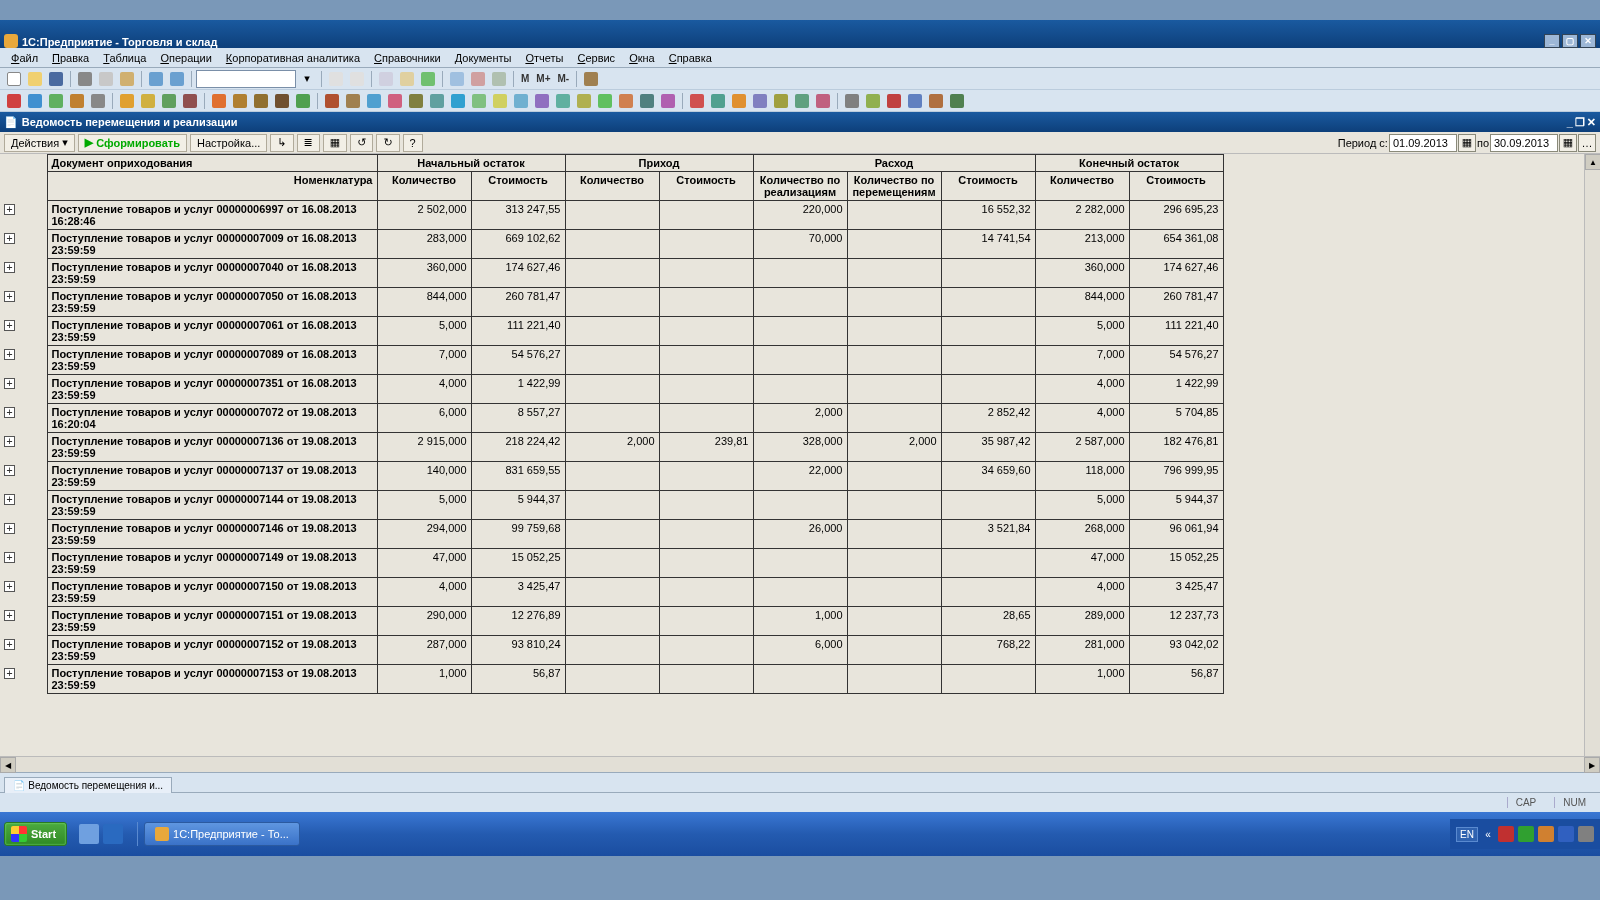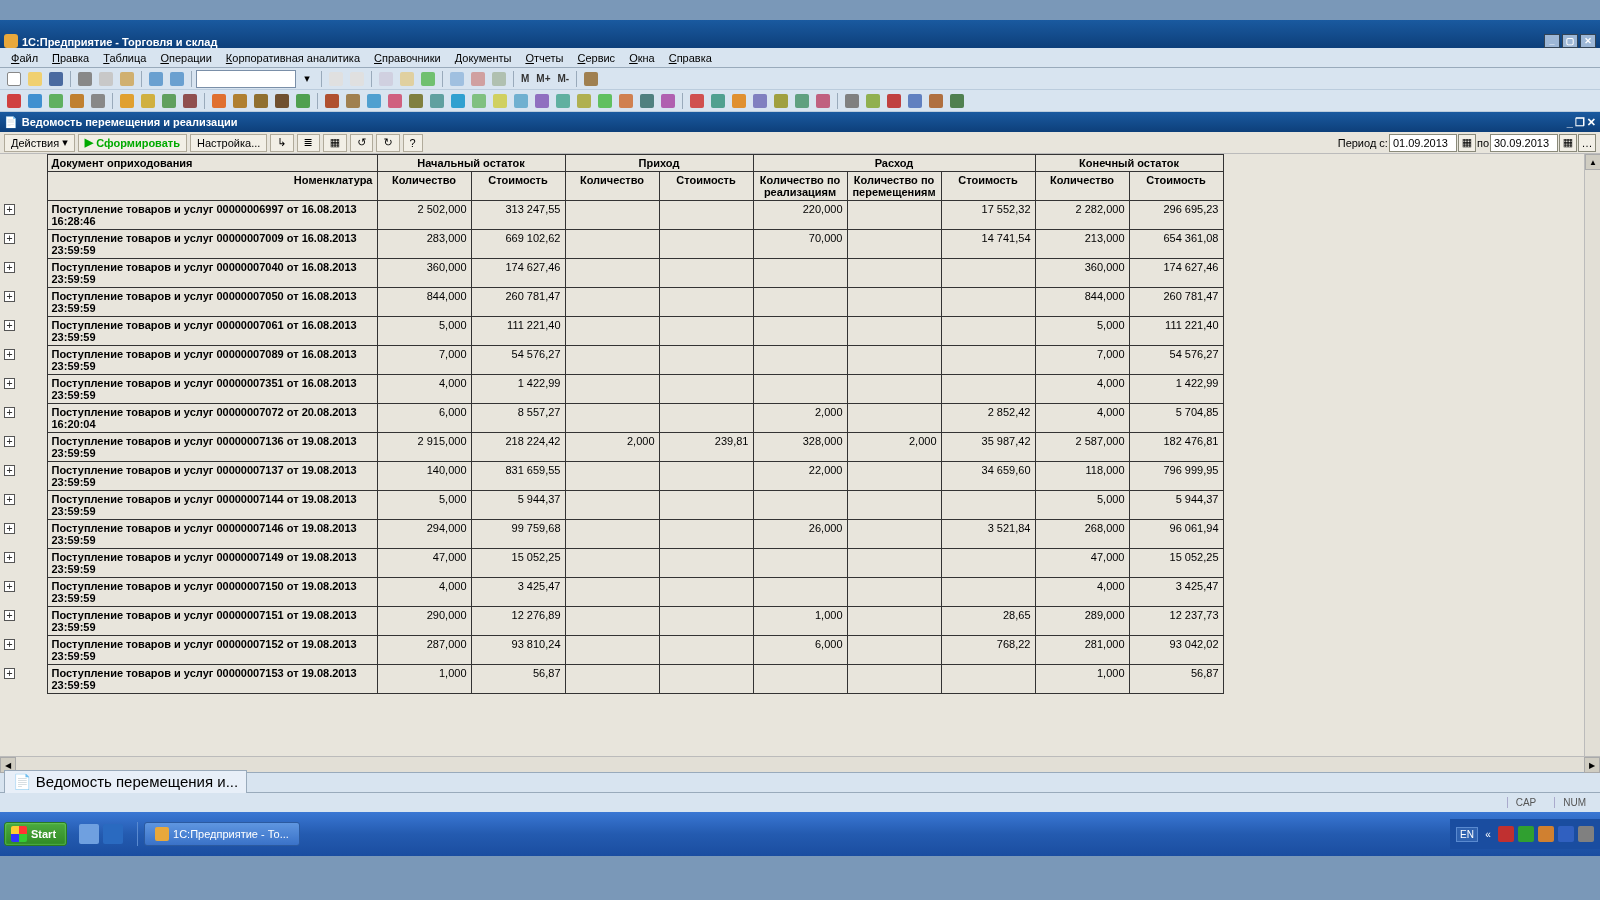--- a/index.html
+++ b/index.html
@@ -53,21 +53,21 @@
 .hscroll { position:absolute; left:0; right:0; bottom:0; height:16px; background:#e2dfd6; border-top:1px solid #bbb; display:flex; }
 .hscroll .arrow { width:16px; height:16px; background:#d0cdc2; border:1px solid #aaa; cursor:pointer; display:flex; align-items:center; justify-content:center; font-size:8px; }
 .hscroll .track { flex:1; background:#e2dfd6; }
 
 
 .vscroll { position:absolute; top:0; right:0; width:16px; bottom:16px; background:#e2dfd6; border-left:1px solid #bbb; }
 .vscroll .arrow { width:16px; height:16px; background:#d0cdc2; border:1px solid #aaa; cursor:pointer; display:flex; align-items:center; justify-content:center; font-size:8px; }
 
 
 .tabs-bar { height:20px; background:#d8e4f0; border-top:1px solid #9ab; display:flex; align-items:flex-end; padding:0 4px; }
-.tab { background:#d8e4f0; border:1px solid #9ab; border-bottom:none; padding:2px 8px; font-size:15px; cursor:pointer; position:relative; top:1px; }
+.tab { background:#d8e4f0; border:1px solid #9ab; border-bottom:none; padding:2px 8px; font-size:10px; cursor:pointer; position:relative; top:1px; }
 .tab.active { background:#e8eff8; }
 .status-bar { height:20px; background:#d8e4f0; border-top:1px solid #9ab; display:flex; align-items:center; justify-content:flex-end; padding:0 6px; gap:10px; color:#555; font-size:10px; }
 .status-cell { border-left:1px solid #aac; padding:0 8px; }
 
 
 .taskbar { height:44px; background:linear-gradient(#3a77d4,#245bb0 50%,#1a4da0); display:flex; align-items:center; }
 .start-btn { height:24px; margin:0 4px; background:linear-gradient(#4caa3f,#2f8a25); color:#fff; font-weight:bold; border-radius:3px; padding:0 10px 0 6px; display:flex; align-items:center; cursor:pointer; gap:4px; border:1px solid #2a7a20; box-shadow:inset 0 0 2px #8cf58c;}
 .start-flag { width:16px; height:16px; background:conic-gradient(#f33 0 25%,#3c3 0 50%,#33f 0 75%,#fc3 0 100%); border-radius:2px; }
 .quick { display:flex; gap:4px; margin:0 8px; }
 .quick .q { width:20px; height:20px; background:#6fa0e0; border-radius:2px; cursor:pointer; }
@@ -392,21 +392,21 @@
           <tr>
             <td class="tree-cell" style="border:none"><span class="plus-box">+</span></td>
             <td style="border:none"></td>
             <td class="doc">Поступление товаров и услуг 00000006997 от 16.08.2013 16:28:46</td>
             <td class="num">2 502,000</td>
             <td class="num">313 247,55</td>
             <td class="num"></td>
             <td class="num"></td>
             <td class="num">220,000</td>
             <td class="num"></td>
-            <td class="num">17 552,32</td>
+            <td class="num">16 552,32</td>
             <td class="num">2 282,000</td>
             <td class="num">296 695,23</td>
           </tr>
           <tr>
             <td class="tree-cell" style="border:none"><span class="plus-box">+</span></td>
             <td style="border:none"></td>
             <td class="doc">Поступление товаров и услуг 00000007009 от 16.08.2013 23:59:59</td>
             <td class="num">283,000</td>
             <td class="num">669 102,62</td>
             <td class="num"></td>
@@ -483,21 +483,21 @@
             <td class="num"></td>
             <td class="num"></td>
             <td class="num"></td>
             <td class="num"></td>
             <td class="num">4,000</td>
             <td class="num">1 422,99</td>
           </tr>
           <tr>
             <td class="tree-cell" style="border:none"><span class="plus-box">+</span></td>
             <td style="border:none"></td>
-            <td class="doc">Поступление товаров и услуг 00000007072 от 20.08.2013 16:20:04</td>
+            <td class="doc">Поступление товаров и услуг 00000007072 от 19.08.2013 16:20:04</td>
             <td class="num">6,000</td>
             <td class="num">8 557,27</td>
             <td class="num"></td>
             <td class="num"></td>
             <td class="num">2,000</td>
             <td class="num"></td>
             <td class="num">2 852,42</td>
             <td class="num">4,000</td>
             <td class="num">5 704,85</td>
           </tr>

